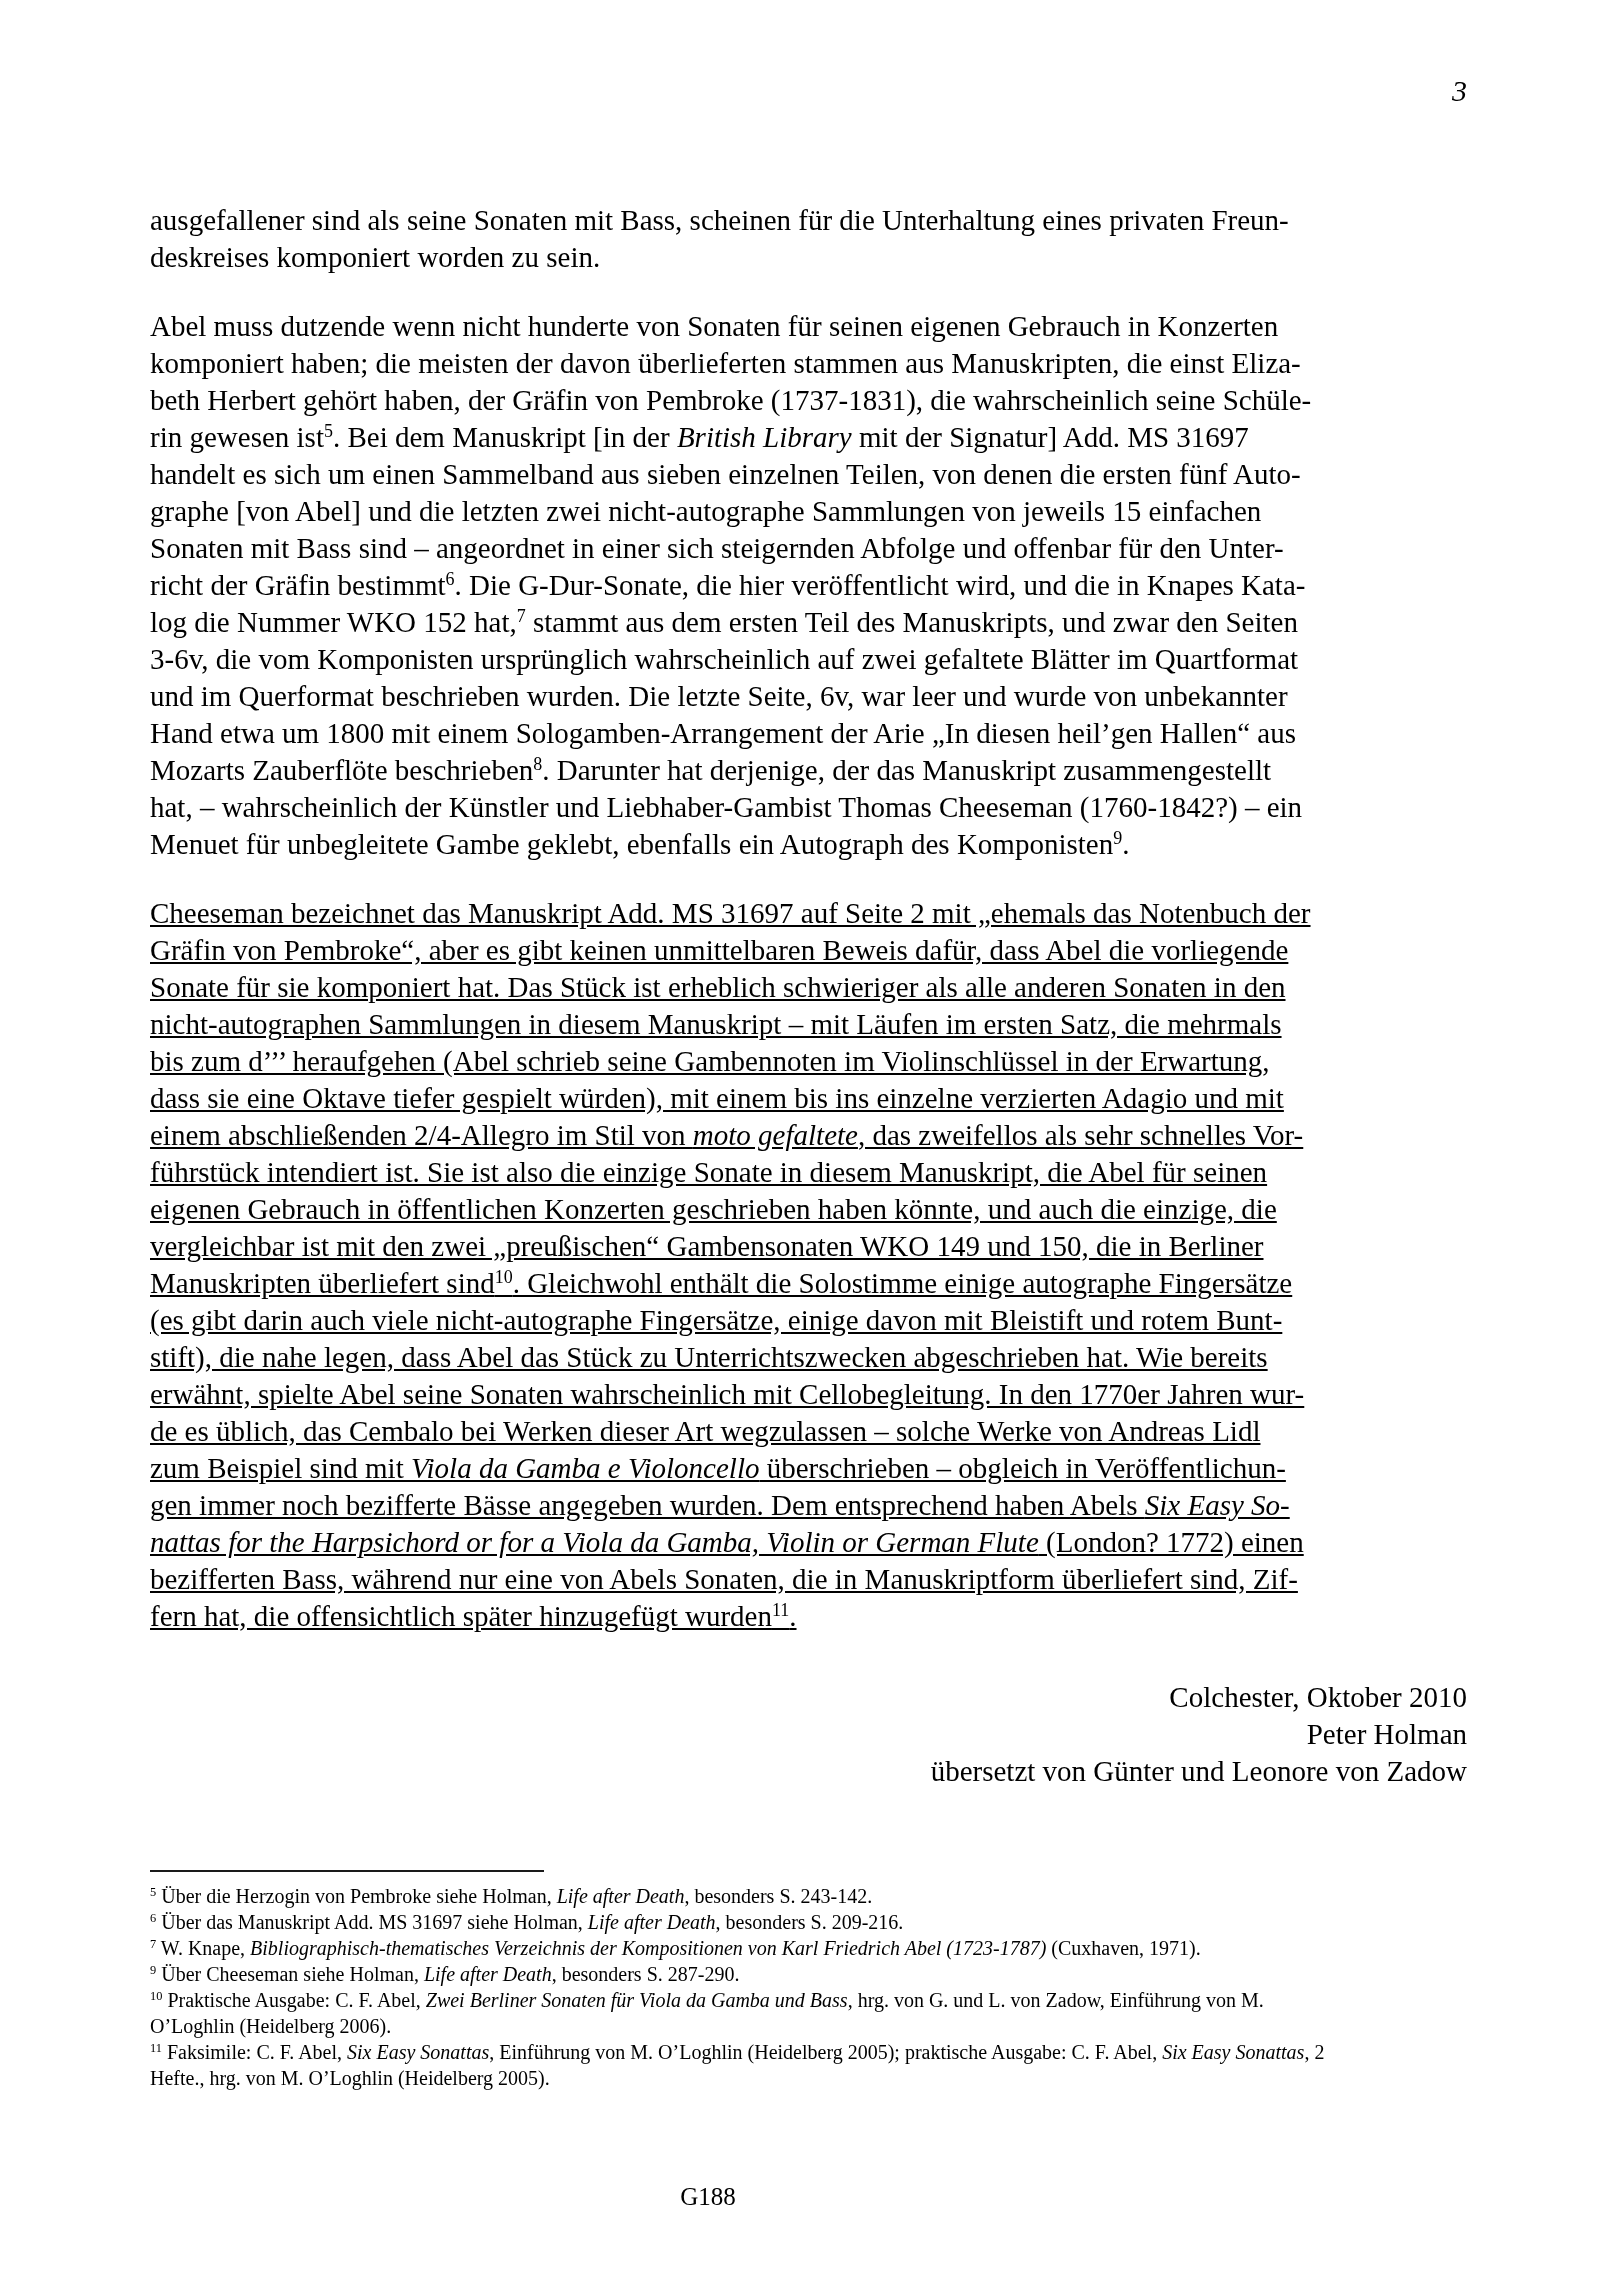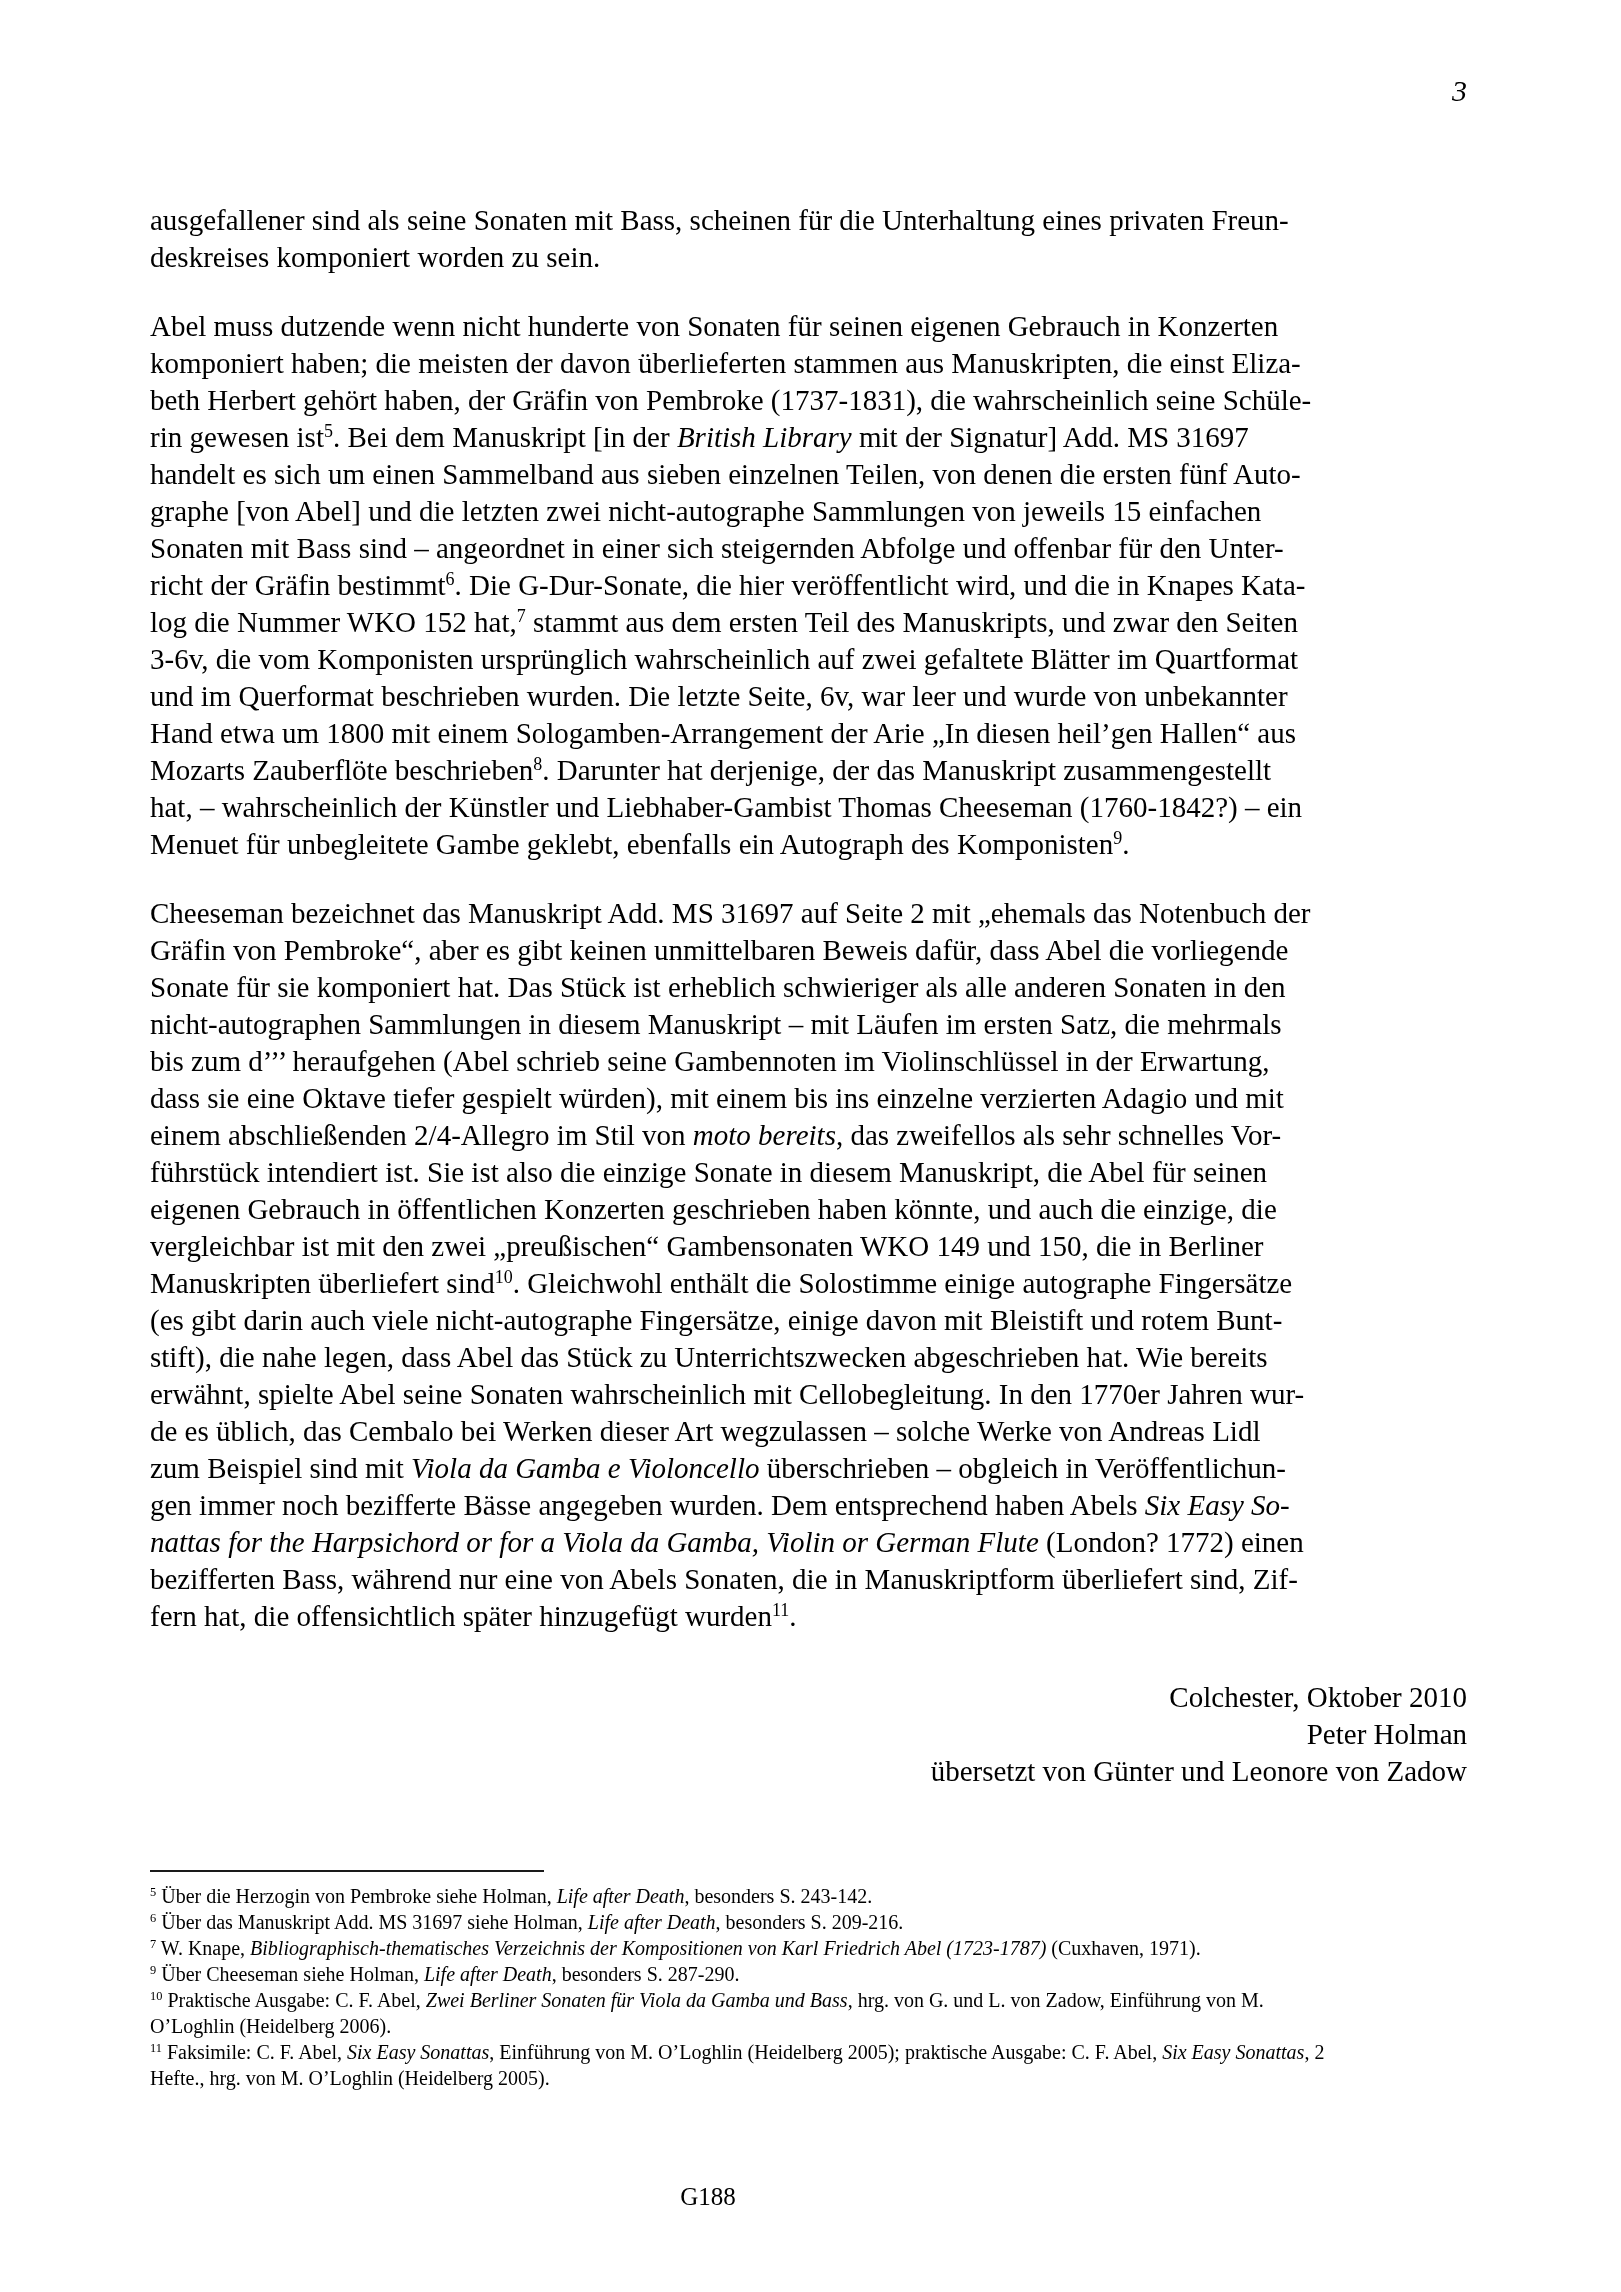--- a/index.html
+++ b/index.html
@@ -32,21 +32,21 @@
     top: 202px;
     width: 1345px;
   }
   .para {
     margin: 0 0 32px 0;
     font-size: 29px;
     line-height: 37px;
     white-space: pre-line;
     text-align: left;
   }
-  .para:last-of-type { margin-bottom: 12px; }
+  .para:last-of-type { margin-bottom: 12px; text-decoration: underline; }
   em { font-style: italic; }
   sup {
     font-size: 0.62em;
     line-height: 0;
     vertical-align: baseline;
     position: relative;
     top: -0.55em;
   }
   .signature {
     margin-top: 44px;
@@ -106,21 +106,21 @@
 Hand etwa um 1800 mit einem Sologamben-Arrangement der Arie „In diesen heil’gen Hallen“ aus
 Mozarts Zauberflöte beschrieben</span><sup>8</sup><span>. Darunter hat derjenige, der das Manuskript zusammengestellt
 hat, – wahrscheinlich der Künstler und Liebhaber-Gambist Thomas Cheeseman (1760-1842?) – ein
 Menuet für unbegleitete Gambe geklebt, ebenfalls ein Autograph des Komponisten</span><sup>9</sup><span>.</span></p>
     <p class="para"><span>Cheeseman bezeichnet das Manuskript Add. MS 31697 auf Seite 2 mit „ehemals das Notenbuch der
 Gräfin von Pembroke“, aber es gibt keinen unmittelbaren Beweis dafür, dass Abel die vorliegende
 Sonate für sie komponiert hat. Das Stück ist erheblich schwieriger als alle anderen Sonaten in den
 nicht-autographen Sammlungen in diesem Manuskript – mit Läufen im ersten Satz, die mehrmals
 bis zum d’’’ heraufgehen (Abel schrieb seine Gambennoten im Violinschlüssel in der Erwartung,
 dass sie eine Oktave tiefer gespielt würden), mit einem bis ins einzelne verzierten Adagio und mit
-einem abschließenden 2/4-Allegro im Stil von </span><em>moto bereits</em><span>, das zweifellos als sehr schnelles Vor-
+einem abschließenden 2/4-Allegro im Stil von </span><em>moto gefaltete</em><span>, das zweifellos als sehr schnelles Vor-
 führstück intendiert ist. Sie ist also die einzige Sonate in diesem Manuskript, die Abel für seinen
 eigenen Gebrauch in öffentlichen Konzerten geschrieben haben könnte, und auch die einzige, die
 vergleichbar ist mit den zwei „preußischen“ Gambensonaten WKO 149 und 150, die in Berliner
 Manuskripten überliefert sind</span><sup>10</sup><span>. Gleichwohl enthält die Solostimme einige autographe Fingersätze
 (es gibt darin auch viele nicht-autographe Fingersätze, einige davon mit Bleistift und rotem Bunt-
 stift), die nahe legen, dass Abel das Stück zu Unterrichtszwecken abgeschrieben hat. Wie bereits
 erwähnt, spielte Abel seine Sonaten wahrscheinlich mit Cellobegleitung. In den 1770er Jahren wur-
 de es üblich, das Cembalo bei Werken dieser Art wegzulassen – solche Werke von Andreas Lidl
 zum Beispiel sind mit </span><em>Viola da Gamba e Violoncello</em><span> überschrieben – obgleich in Veröffentlichun-
 gen immer noch bezifferte Bässe angegeben wurden. Dem entsprechend haben Abels </span><em>Six Easy So-

